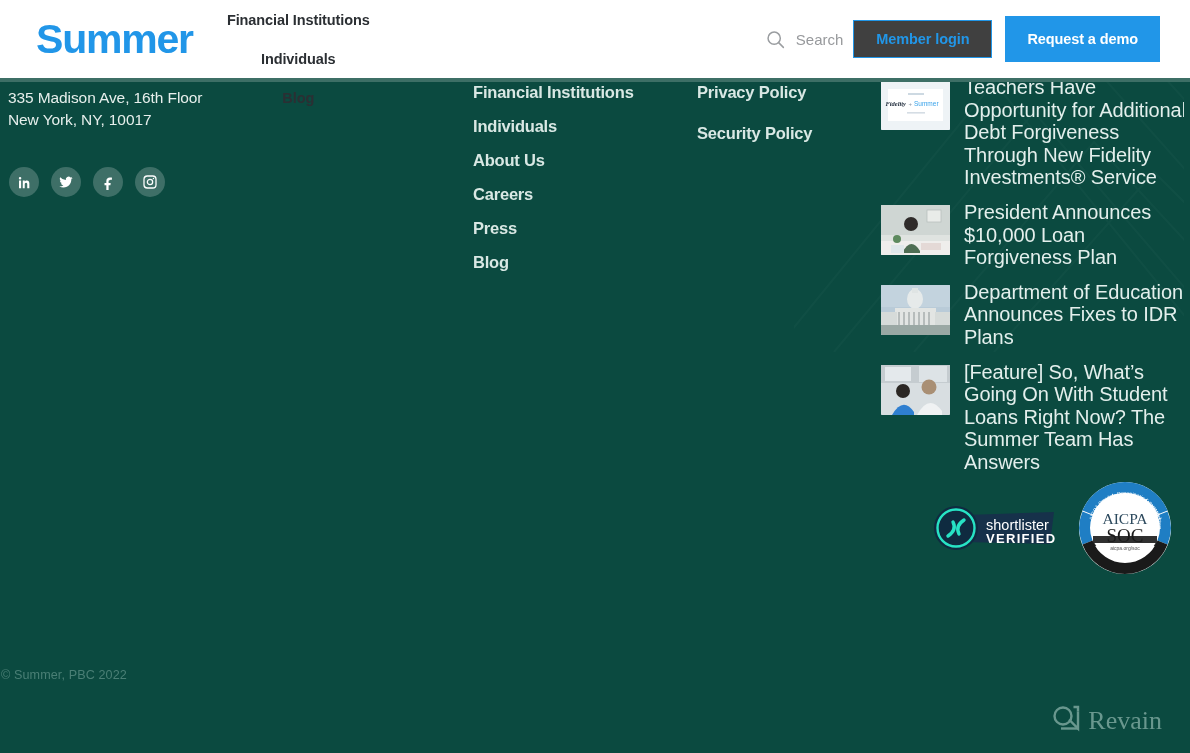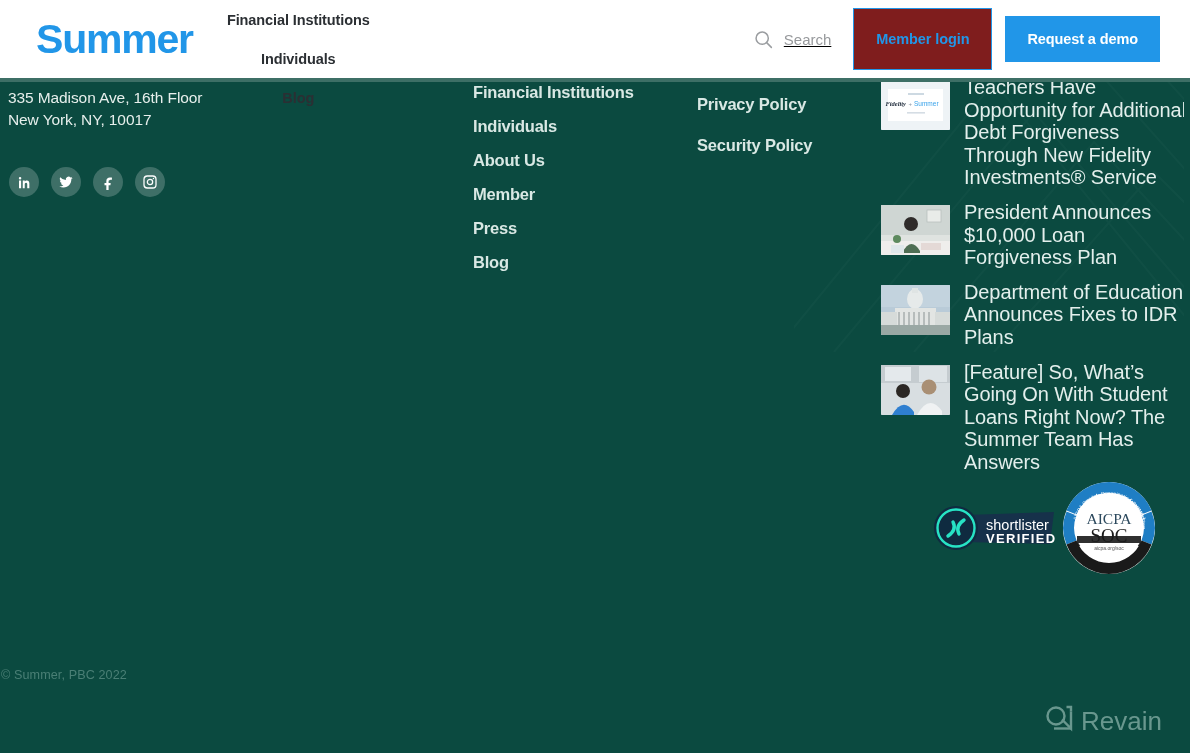--- a/index.html
+++ b/index.html
@@ -44,40 +44,39 @@
   .nav-link.active { color: #3aa3ea; }
 
   .header-right {
     margin-left: auto;
     display: flex; align-items: center;
     margin-right: 30px;
     gap: 0px;
   }
   .search-box {
     display: flex; align-items: center; gap: 10px;
-    margin-right: 22px;
-    cursor: pointer;
-    text-decoration: underline;
+    margin-right: 10px;
+    cursor: pointer;
   }
   .search-icon { width: 21px; height: 21px; display:block; }
   .search-label {
     font-size: 15px; color: #97999c; letter-spacing: 0px;
   }
   .btn {
     display: flex; align-items: center; justify-content: center;
     font-size: 14.5px; font-weight: 700;
     letter-spacing: -0.1px;
     cursor: pointer;
     white-space: nowrap;
   }
   .btn-outline {
-    height: 62px; padding: 0 22px;
+    height: 38px; padding: 0 22px;
     border: 1.6px solid #2196e8;
     color: #2196e8;
-    background: #7f1d1d;
+    background: #404040;
     margin-right: 13px;
   }
   .btn-solid {
     height: 46px; padding: 0 22px;
     background: #2196e8;
     color: #ffffff;
     border: none;
   }
 
   
@@ -126,21 +125,21 @@
   }
   .social svg { display: block; }
 
   
   .col-links {
     position: absolute;
     display: flex; flex-direction: column;
     gap: 13px;
   }
   .col-a { left: 473px; top: 0px; }
-  .col-b { left: 697px; top: 12px; gap: 20px; }
+  .col-b { left: 697px; top: 0px; gap: 20px; }
   .flink {
     font-size: 16.5px;
     font-weight: 700;
     color: #d9e8e4;
     letter-spacing: -0.2px;
     line-height: 21px;
     cursor: pointer;
     white-space: nowrap;
   }
 
@@ -168,38 +167,39 @@
   .post-title {
     font-size: 20px;
     line-height: 22.6px;
     color: #e3efec;
     letter-spacing: -0.1px;
   }
 
   
   .badges {
     position: absolute; left: 930px; top: 398px;
-    display: flex; align-items: center; gap: 6px;
+    display: flex; align-items: center; gap: 22px;
   }
   .badge-shortlister { display:block; }
   .badge-soc { display:block; }
 
   
   .copyright {
     position: absolute; left: 1px; top: 586px;
     font-size: 12.6px;
     color: #4a7f75;
     letter-spacing: 0.1px;
   }
 
   
   .watermark {
     position: absolute; right: 28px; bottom: 12px;
     display: flex; align-items: center; gap: 4px;
     opacity: 0.95;
+    font-family: Liberation Serif, serif;
   }
   .watermark-text {
     font-size: 26px;
     color: #6f9c93;
     letter-spacing: 0px;
   }
 </style>
 </head>
 <body>
 
@@ -279,21 +279,21 @@
             <circle cx="17.2" cy="6.8" r="1.1" fill="#ffffff" stroke="none"></circle>
           </svg>
         </span>
       </a>
     </div>
 
     <div class="col-links col-a">
       <span class="flink">Financial Institutions</span>
       <span class="flink">Individuals</span>
       <span class="flink">About Us</span>
-      <span class="flink">Member</span>
+      <span class="flink">Careers</span>
       <span class="flink">Press</span>
       <span class="flink">Blog</span>
     </div>
 
     <div class="col-links col-b">
       <span class="flink">Privacy Policy</span>
       <span class="flink">Security Policy</span>
     </div>
 
     <div class="posts">

